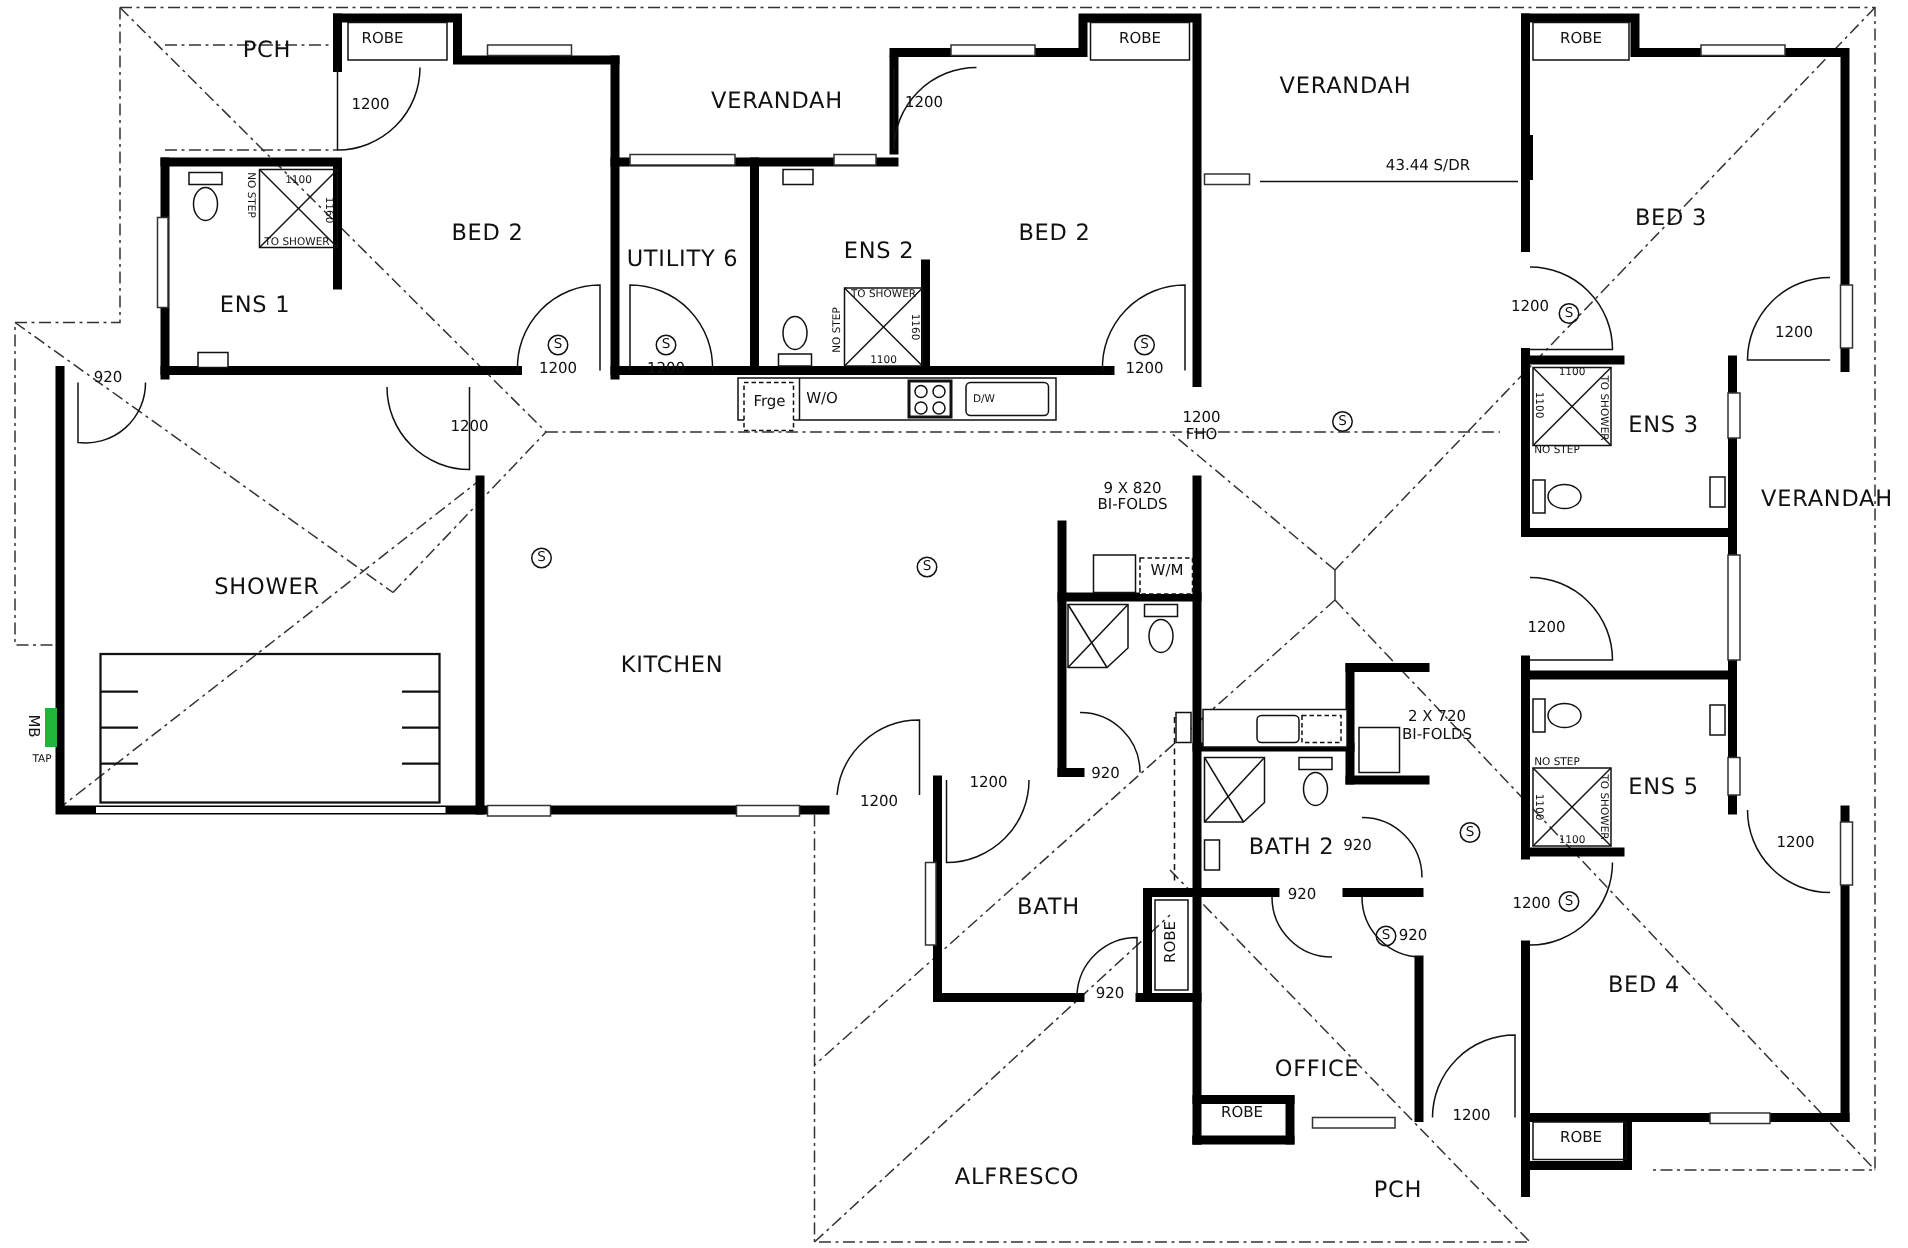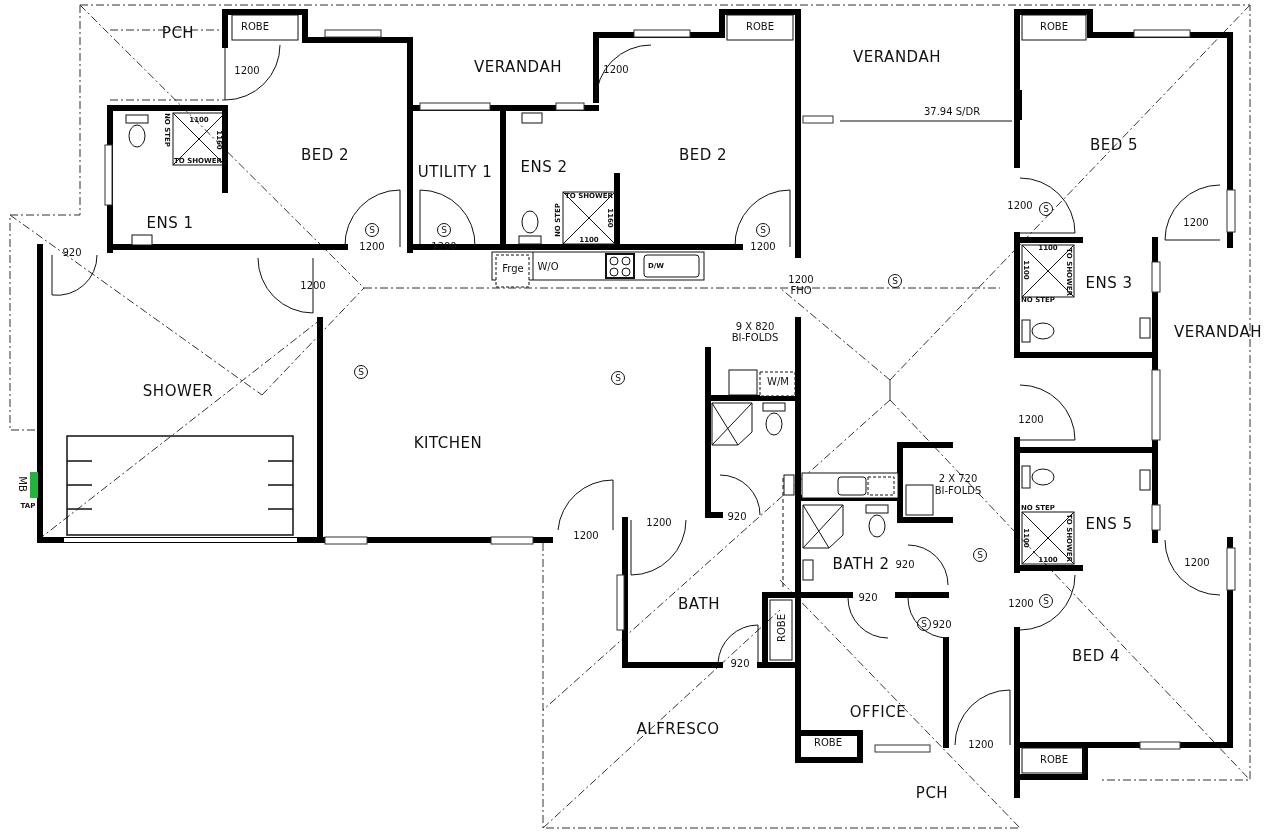--- a/index.html
+++ b/index.html
@@ -2,21 +2,21 @@
 <html><head>
 <meta charset="utf-8">
 <style>
   html, body { margin: 0; padding: 0; background: #ffffff; }
   body { width: 1272px; height: 832px; position: relative; overflow: hidden;
          font-family: "DejaVu Sans", sans-serif; }
   #plan { position: absolute; left: 0; top: 0; width: 1272px; height: 832px; }
   .lbl { position: absolute; color: #111; white-space: nowrap; transform: translate(-50%, -50%); }
   .room { font-size: 15px; letter-spacing: 0.5px; }
   .small { font-size: 10px; }
-  .tiny { font-size: 7px; font-weight: bold; }
+  .tiny { font-size: 7px; }
   .vert { writing-mode: vertical-rl; }
   .vert-up { writing-mode: vertical-rl; transform: translate(-50%, -50%) rotate(180deg); }
   .smoke { position: absolute; width: 12px; height: 12px; border: 1.5px solid #111; border-radius: 50%;
            font-size: 9px; line-height: 12px; text-align: center; transform: translate(-50%, -50%); color:#111; }
   .mb { position: absolute; left: 30px; top: 472px; width: 8px; height: 26px; background: #22b43a; }
 </style>
 </head>
 <body>
 
 <svg id="plan" viewBox="0 0 1272 832" xmlns="http://www.w3.org/2000/svg">
@@ -222,37 +222,37 @@
     <rect x="1022" y="748" width="62" height="25"></rect>
   </g>
 
   <line x1="840" y1="121" x2="1012" y2="121" stroke="#111" stroke-width="1"></line>
   <line x1="1020" y1="90" x2="1020" y2="120" stroke="#000" stroke-width="4"></line>
 </svg>
 
 <div>
   <span class="lbl room" style="left:178px;top:33px">PCH</span>
   <span class="lbl room" style="left:325px;top:155px">BED 2</span>
-  <span class="lbl room" style="left:170px;top:223px">ENS 1</span>
+  <span class="lbl room" style="left:170px;top:203px">ENS 1</span>
   <span class="lbl room" style="left:518px;top:67px">VERANDAH</span>
-  <span class="lbl room" style="left:455px;top:172px">UTILITY 1</span>
-  <span class="lbl room" style="left:544px;top:167px">ENS 2</span>
+  <span class="lbl room" style="left:455px;top:172px">UTILITY 6</span>
+  <span class="lbl room" style="left:586px;top:167px">ENS 2</span>
   <span class="lbl room" style="left:703px;top:155px">BED 2</span>
   <span class="lbl room" style="left:897px;top:57px">VERANDAH</span>
-  <span class="lbl room" style="left:1114px;top:145px">BED 5</span>
+  <span class="lbl room" style="left:1114px;top:145px">BED 3</span>
   <span class="lbl room" style="left:1109px;top:283px">ENS 3</span>
   <span class="lbl room" style="left:1218px;top:332px">VERANDAH</span>
   <span class="lbl room" style="left:178px;top:391px">SHOWER</span>
   <span class="lbl room" style="left:448px;top:443px">KITCHEN</span>
   <span class="lbl room" style="left:1109px;top:524px">ENS 5</span>
   <span class="lbl room" style="left:861px;top:564px">BATH 2</span>
   <span class="lbl room" style="left:699px;top:604px">BATH</span>
   <span class="lbl room" style="left:1096px;top:656px">BED 4</span>
   <span class="lbl room" style="left:878px;top:712px">OFFICE</span>
-  <span class="lbl room" style="left:678px;top:729px">ALFRESCO</span>
+  <span class="lbl room" style="left:678px;top:784px">ALFRESCO</span>
   <span class="lbl room" style="left:932px;top:793px">PCH</span>
 </div>
 
 <div>
   <span class="lbl small" style="left:255px;top:26px">ROBE</span>
   <span class="lbl small" style="left:760px;top:26px">ROBE</span>
   <span class="lbl small" style="left:1054px;top:26px">ROBE</span>
   <span class="lbl small vert-up" style="left:781px;top:628px">ROBE</span>
   <span class="lbl small" style="left:828px;top:742px">ROBE</span>
   <span class="lbl small" style="left:1054px;top:759px">ROBE</span>
@@ -275,21 +275,21 @@
   <span class="lbl small" style="left:905px;top:564px">920</span>
   <span class="lbl small" style="left:868px;top:597px">920</span>
   <span class="lbl small" style="left:942px;top:624px">920</span>
   <span class="lbl small" style="left:1021px;top:603px">1200</span>
   <span class="lbl small" style="left:1197px;top:562px">1200</span>
   <span class="lbl small" style="left:740px;top:663px">920</span>
   <span class="lbl small" style="left:981px;top:744px">1200</span>
 </div>
 
 <div>
-  <span class="lbl small" style="left:952px;top:111px">37.94 S/DR</span>
+  <span class="lbl small" style="left:952px;top:111px">43.44 S/DR</span>
   <span class="lbl small" style="left:801px;top:279px">1200</span>
   <span class="lbl small" style="left:801px;top:290px">FHO</span>
   <span class="lbl small" style="left:755px;top:326px">9 X 820</span>
   <span class="lbl small" style="left:755px;top:337px">BI-FOLDS</span>
   <span class="lbl small" style="left:958px;top:478px">2 X 720</span>
   <span class="lbl small" style="left:958px;top:490px">BI-FOLDS</span>
   <span class="lbl small" style="left:778px;top:381px">W/M</span>
   <span class="lbl small" style="left:513px;top:268px">Frge</span>
   <span class="lbl small" style="left:548px;top:266px">W/O</span>
   <span class="lbl tiny" style="left:656px;top:266px">D/W</span>

